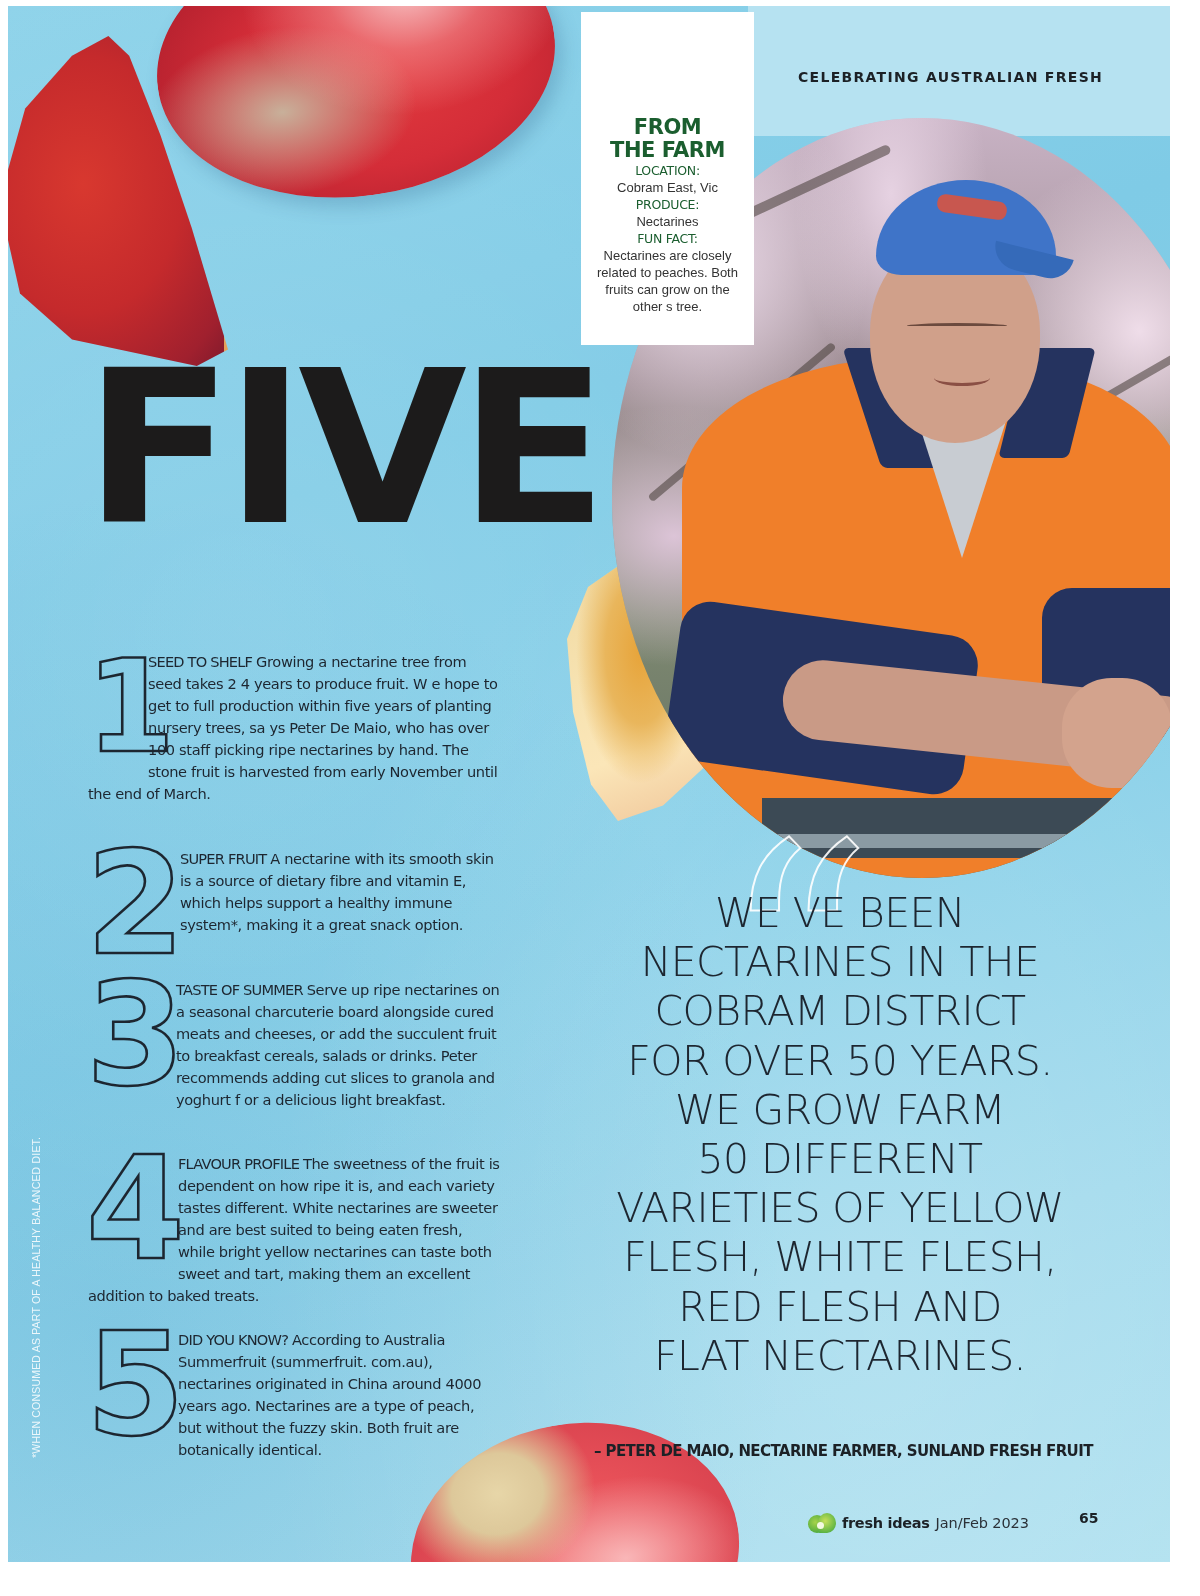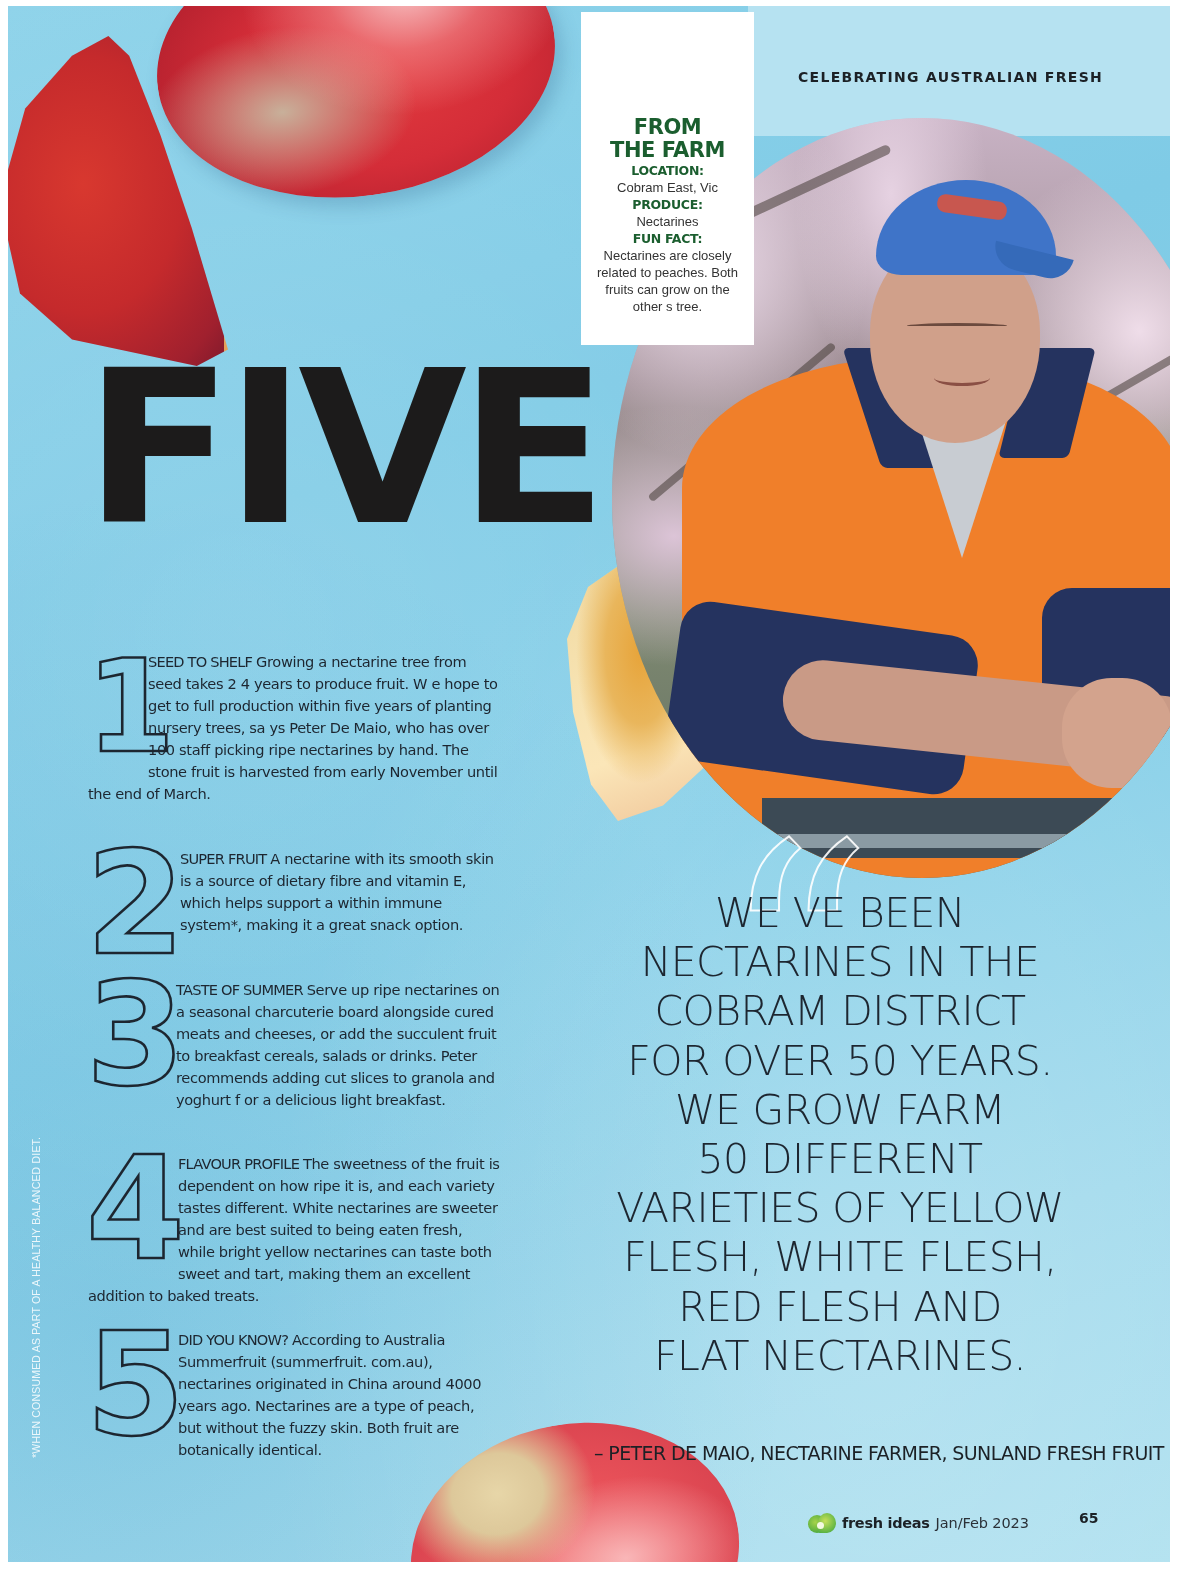--- a/index.html
+++ b/index.html
@@ -67,21 +67,21 @@
   
   .farm-card {
     position: absolute; left: 573px; top: 6px; width: 173px; height: 333px;
     background: #ffffff; text-align: center; padding-top: 104px;
   }
   .farm-title {
     font-family: "DejaVu Sans", sans-serif; font-weight: bold; color: #1b5e2f;
     font-size: 21px; line-height: 23px; letter-spacing: -0.5px;
   }
   .farm-label {
-    font-family: "DejaVu Sans", sans-serif; font-weight: bold; color: #1b5e2f;
+    font-family: "DejaVu Sans", sans-serif; font-weight: normal; color: #1b5e2f;
     font-size: 12.5px; line-height: 17px; letter-spacing: -0.3px;
   }
   .farm-value {
     font-family: "Liberation Sans", sans-serif; color: #333;
     font-size: 13px; line-height: 17px;
   }
   .farm-fact { padding: 0 12px; }
   .photo-clip {
     position: absolute; left: 604px; top: 112px; width: 620px; height: 760px;
     border-radius: 50%;
@@ -153,21 +153,21 @@
     font-size: 300px; line-height: 300px; color: transparent; -webkit-text-stroke: 2px rgba(255,255,255,0.9);
   }
   .quote {
     position: absolute; left: 572px; top: 883px; width: 520px; text-align: center;
     font-family: "DejaVu Sans", sans-serif; font-weight: 200; font-size: 41px; line-height: 49.2px;
     color: #1d2630; letter-spacing: -0.6px;
   }
   .quote span { display: block; white-space: nowrap; }
   .quote-attr {
     position: absolute; left: 586px; top: 1436px; font-family: "DejaVu Sans", sans-serif;
-    font-weight: normal; font-size: 19px; color: #1c2126; letter-spacing: -0.6px;
+    font-weight: bold; font-size: 15px; color: #1c2126; letter-spacing: -0.6px;
   }
 
   
   .footer { position: absolute; left: 800px; top: 1505px; display: flex; align-items: center; gap: 6px; }
   .logo-icon { width: 28px; height: 24px; position: relative; }
   .logo-icon .leaf-a { position: absolute; left: 0; top: 4px; width: 18px; height: 18px; border-radius: 50%; background: radial-gradient(circle at 40% 40%, #a6d34a, #2e9a3a); }
   .logo-icon .leaf-b { position: absolute; left: 10px; top: 2px; width: 18px; height: 20px; border-radius: 50% 50% 50% 10%; background: radial-gradient(circle at 40% 40%, #c6e05a, #36a33c); }
   .logo-icon .dot { position: absolute; left: 9px; top: 11px; width: 7px; height: 7px; border-radius: 50%; background: #f4f9e0; }
   .brand { font-family: "DejaVu Sans", sans-serif; font-weight: bold; font-size: 14.5px; color: #1c2126; letter-spacing: -0.3px; }
   .issue { font-family: "DejaVu Sans", sans-serif; font-size: 14.5px; color: #2b3138; letter-spacing: -0.1px; }
@@ -232,21 +232,21 @@
   <div class="title-five">FIVE</div>
 
   <div class="fact fact-1">
     <span class="num">1</span>
     <span class="head-label">SEED TO SHELF </span>
     <span>Growing a nectarine tree from seed takes 2 4 years to produce fruit. W e hope to get to full production within five years of planting nursery trees, sa ys Peter De Maio, who has over 100 staff picking ripe nectarines by hand. The stone fruit is harvested from early November until the end of March.</span>
   </div>
   <div class="fact fact-2">
     <span class="num">2</span>
     <span class="head-label">SUPER FRUIT </span>
-    <span>A nectarine with its smooth skin is a source of dietary fibre and vitamin E, which helps support a within immune system*, making it a great snack option.</span>
+    <span>A nectarine with its smooth skin is a source of dietary fibre and vitamin E, which helps support a healthy immune system*, making it a great snack option.</span>
   </div>
   <div class="fact fact-3">
     <span class="num">3</span>
     <span class="head-label">TASTE OF SUMMER </span>
     <span>Serve up ripe nectarines on a seasonal charcuterie board alongside cured meats and cheeses, or add the succulent fruit to breakfast cereals, salads or drinks. Peter recommends adding  cut slices to granola and yoghurt f or a delicious light breakfast.</span>
   </div>
   <div class="fact fact-4">
     <span class="num">4</span>
     <span class="head-label">FLAVOUR PROFILE </span>
     <span>The sweetness of the fruit is dependent on how ripe it is, and each variety tastes different. White nectarines are sweeter and are best suited to being eaten fresh, while bright yellow nectarines can taste both sweet and tart, making them an excellent addition to baked treats.</span>

